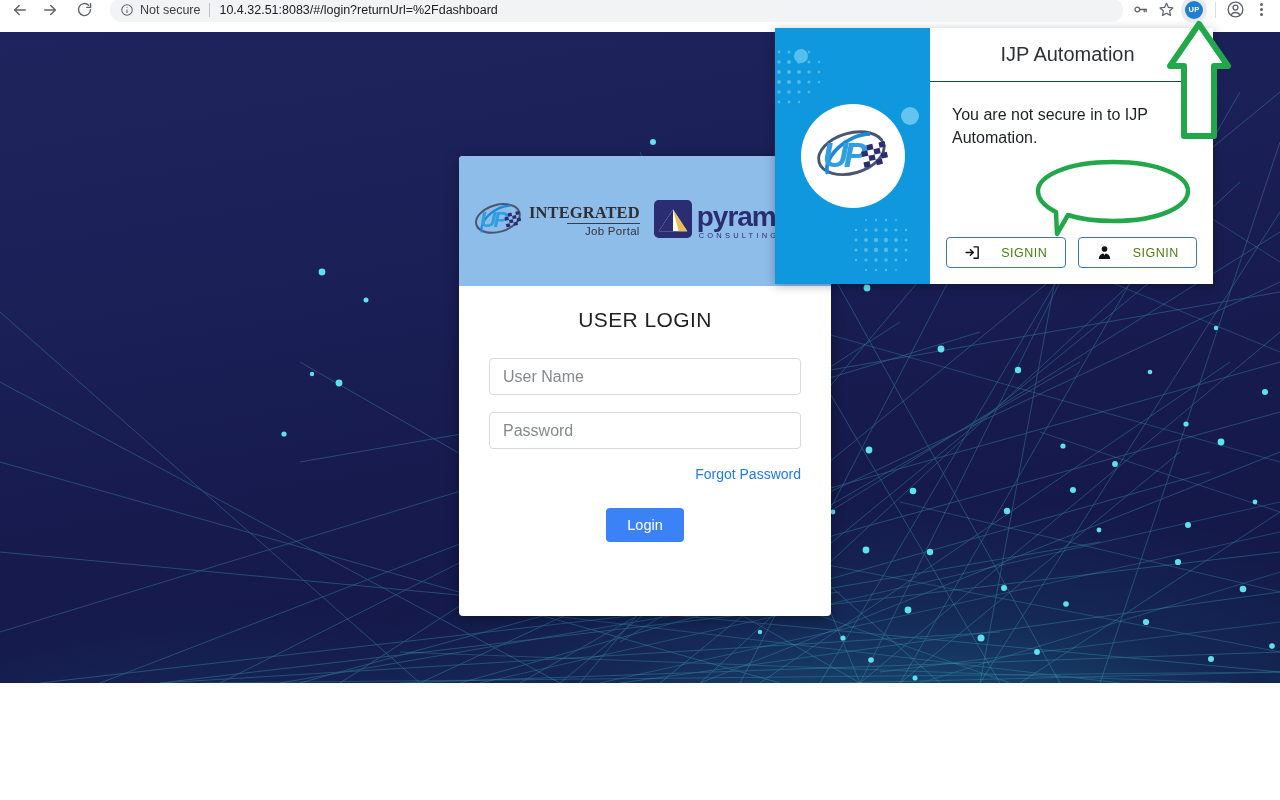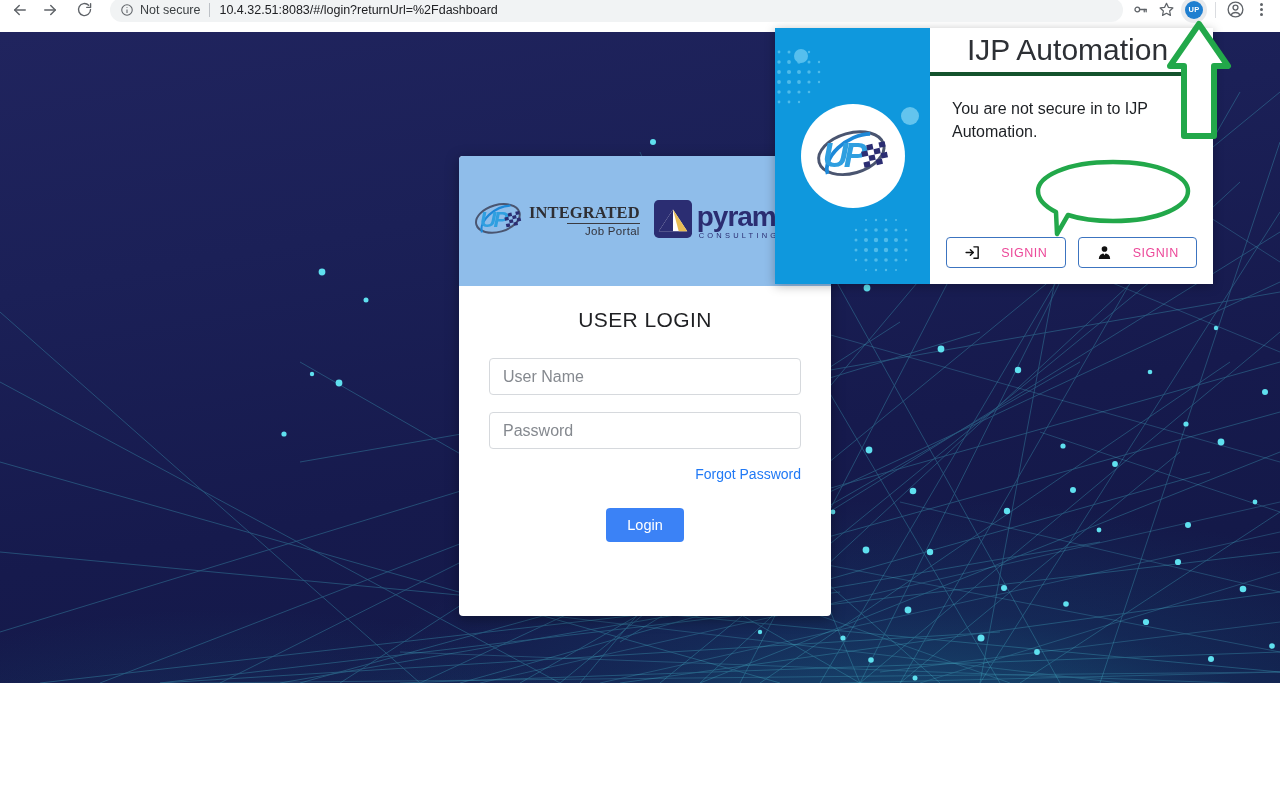--- a/index.html
+++ b/index.html
@@ -198,45 +198,45 @@
     background: #ffffff; border-radius: 50%;
     display: flex; align-items: center; justify-content: center;
     position: relative; z-index: 3;
   }
   #ext-popup-right {
     flex: 1 1 auto;
     display: flex; flex-direction: column;
     position: relative;
   }
   #popup-title {
-    height: 48px;
-    display: flex; align-items: center; justify-content: center;
-    font-size: 30px; color: #2d3035;
-    border-bottom: 4px solid #14532d;
+    height: 54px;
+    display: flex; align-items: center; justify-content: center;
+    font-size: 20px; color: #2d3035;
+    border-bottom: 1px solid #14532d;
     padding-right: 8px;
   }
   #popup-message {
     font-size: 16px; color: #1d2024;
     line-height: 1.42;
     padding: 22px 22px 0 22px;
   }
   #popup-actions {
     display: flex; gap: 12px;
     padding: 0 16px 16px 16px;
     margin-top: auto;
   }
   .popup-btn {
     flex: 1 1 0;
     height: 31px;
     border: 1px solid #3c74c0;
     border-radius: 4px;
     background: #fff;
     display: flex; align-items: center; justify-content: center;
     gap: 20px;
-    font-size: 12.5px; color: #ec4899;
+    font-size: 12.5px; color: #4d7c0f;
     letter-spacing: .5px;
     cursor: pointer;
     font-family: "Liberation Sans", sans-serif;
   }
   .popup-btn svg { display: block; flex: 0 0 auto; }
 
   
   #annotations {
     position: absolute; top: 0; left: 0;
     width: 1280px; height: 800px;

